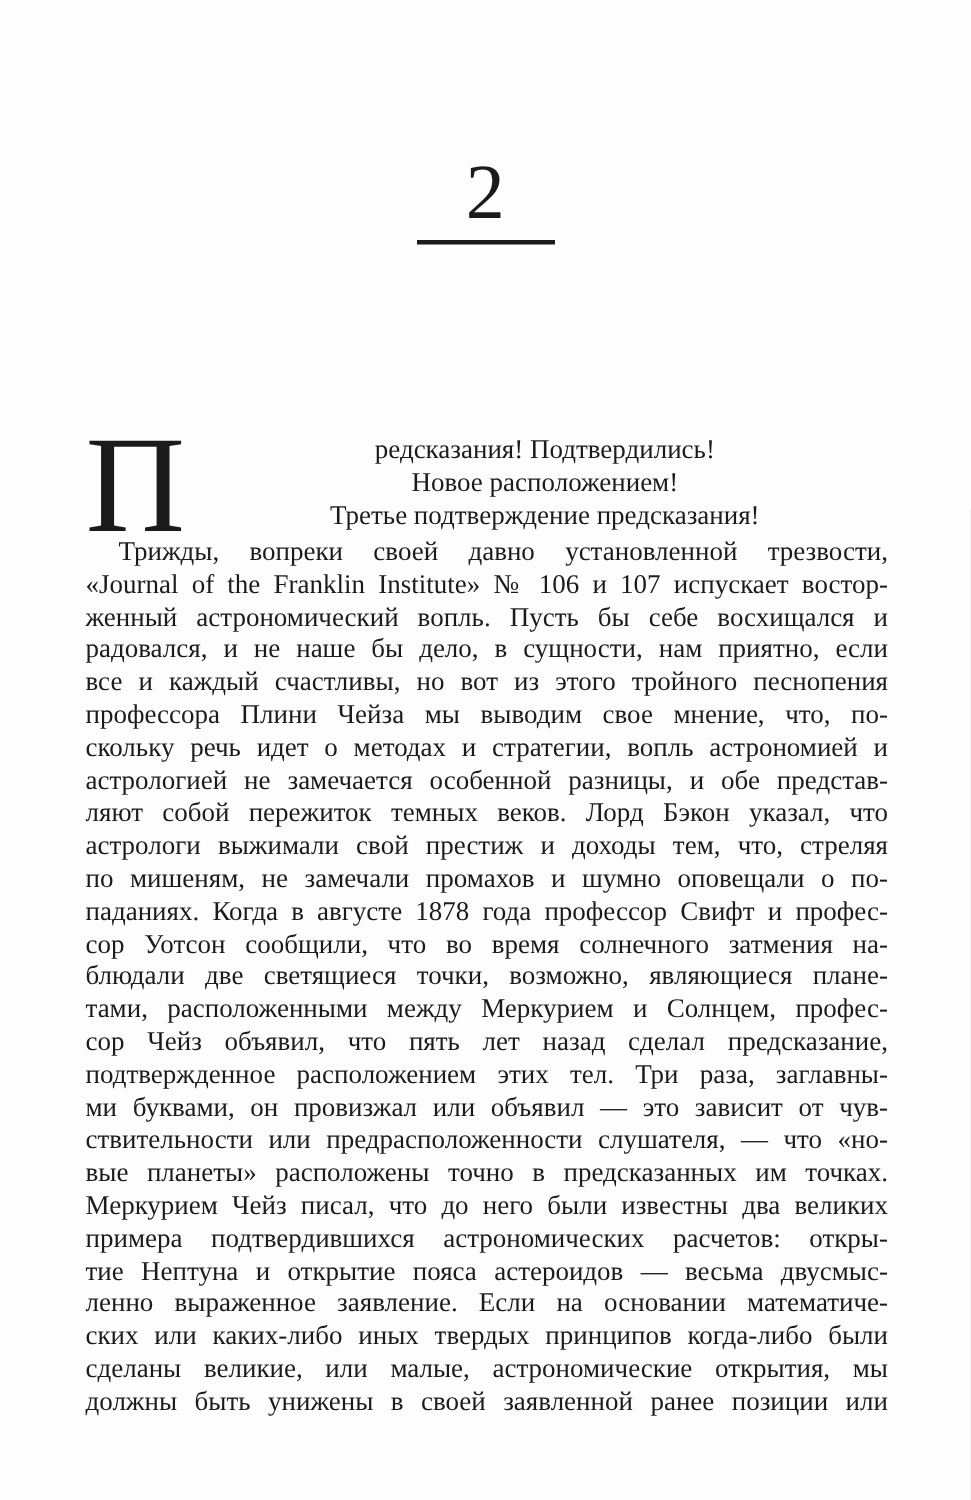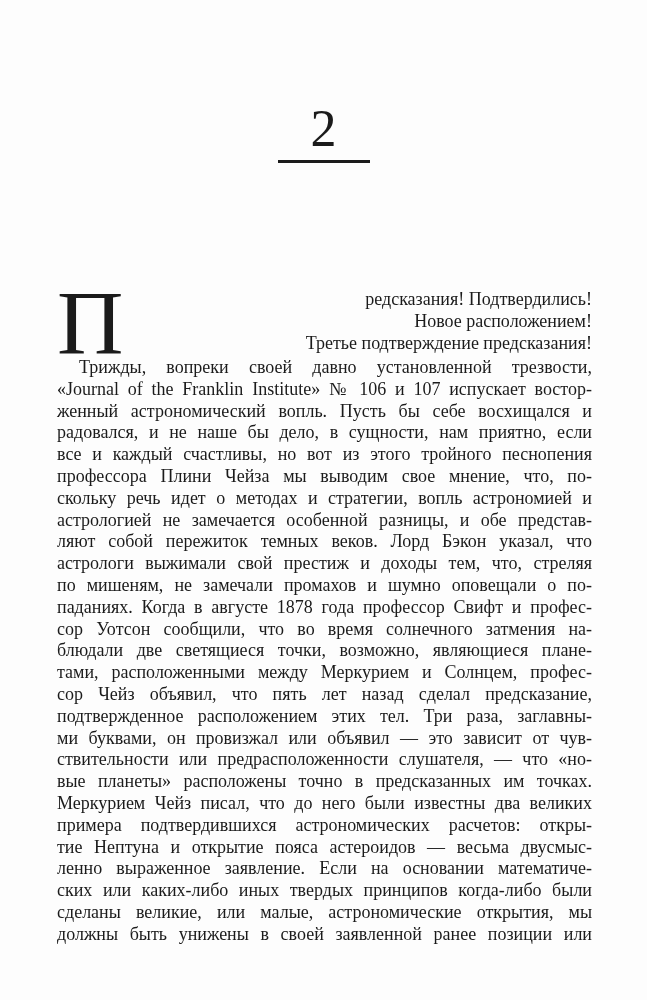--- a/index.html
+++ b/index.html
@@ -42,21 +42,21 @@
   }
   .dropcap {
     float: left;
     font-size: 92px;
     line-height: 65px;
     height: 65px;
     margin: 2px 11px 0 0;
     font-weight: 400;
   }
   .opener-line {
-    text-align: right;
+    text-align: center;
     white-space: nowrap;
   }
   .body-para {
     clear: both;
     padding-top: 1px;
   }
   .body-line {
     line-height: 21.8px;
     text-align: justify;
     text-align-last: justify;

